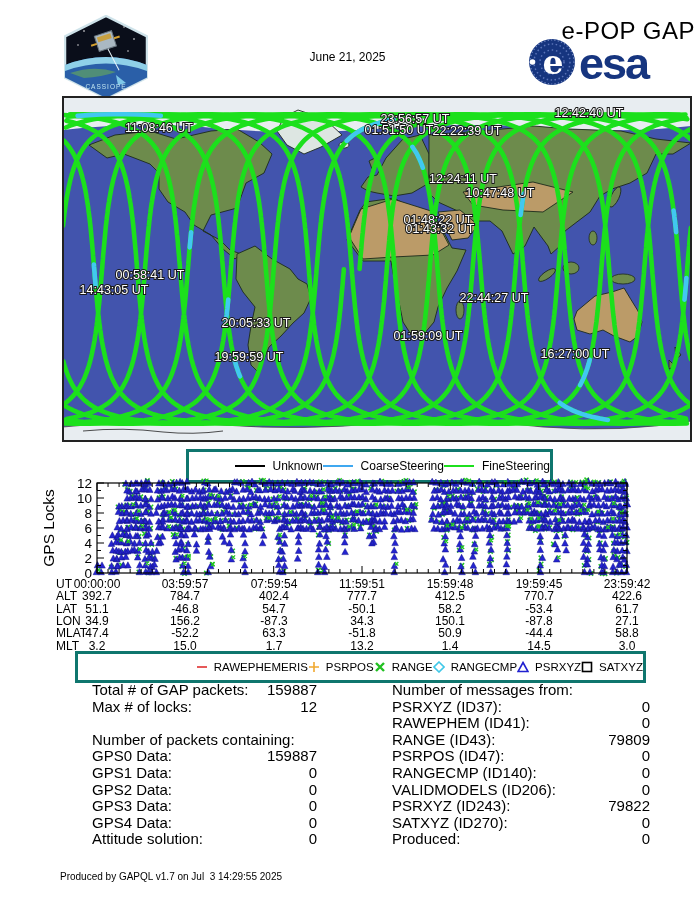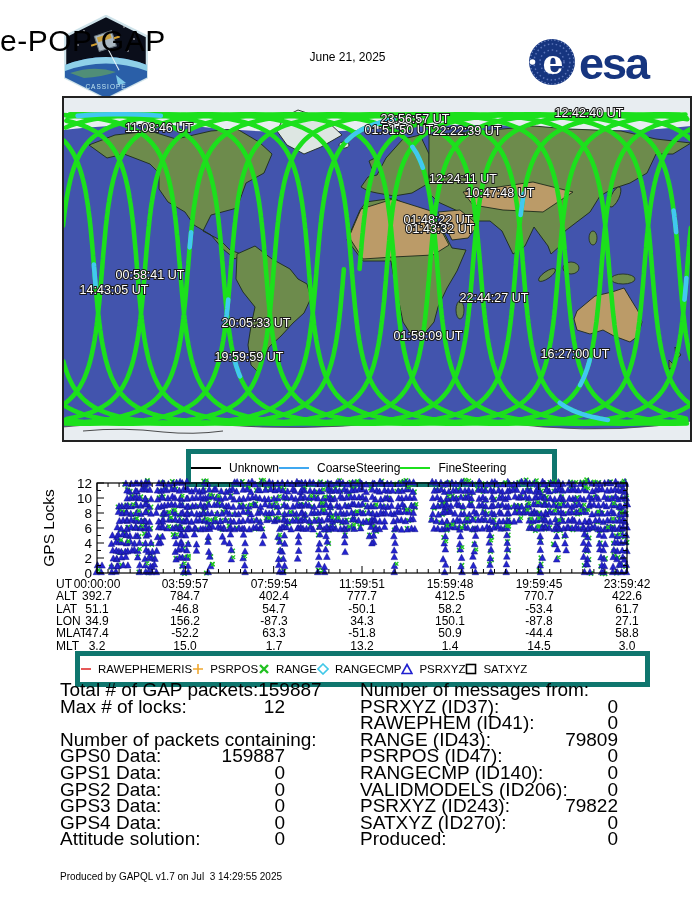--- a/index.html
+++ b/index.html
@@ -1,32 +1,32 @@
 <!DOCTYPE html>
 <html><head>
 <meta charset="utf-8">
 <style>
   html,body{margin:0;padding:0;background:#ffffff;}
   .page{position:relative;width:695px;height:899px;background:#ffffff;
         font-family:"Liberation Sans",sans-serif;color:#000;overflow:hidden;}
   .abs{position:absolute;}
-  .title{left:0;right:0;top:24px;text-align:left;font-size:30px;font-weight:500;letter-spacing:.5px;}
+  .title{left:0;right:0;top:17px;text-align:right;font-size:24px;font-weight:500;letter-spacing:.5px;}
   .subtitle{left:0;right:0;top:50px;text-align:center;font-size:12px;font-weight:500;}
   .map-wrap{left:62px;top:96px;width:628px;height:344px;border:1px solid #222;box-sizing:content-box;}
-  .legend-box{border:5px solid #0f766e;background:#fff;display:flex;align-items:center;justify-content:flex-start;}
+  .legend-box{border:3px solid #0f766e;background:#fff;display:flex;align-items:center;justify-content:flex-end;}
   .legend1{left:186px;top:449px;width:361px;height:28px;}
   .legend2{left:75px;top:651px;width:565px;height:26px;}
   .leg-item{display:flex;align-items:center;gap:8px;font-size:12px;}
   .leg-item .swatch{display:inline-block;width:30px;height:0;border-top:2.5px solid #000;}
   .leg2-item{display:flex;align-items:center;gap:6px;font-size:11.5px;}
   .plot-svg{left:40px;top:470px;}
   .ephem-row{position:absolute;left:0;width:559px;height:13px;font-size:12px;}
   .ephem-label{position:absolute;left:56px;}
   .ephem-val{position:absolute;transform:translateX(-50%);white-space:nowrap;}
-  .stats{font-size:19px;}
+  .stats{font-size:15px;margin-left:32px;}
   .stats-col{position:absolute;display:flex;flex-direction:column;}
   .stats-row{display:flex;justify-content:space-between;height:16.6px;line-height:16.6px;white-space:nowrap;}
   .footer{left:60px;font-size:10px;line-height:11px;white-space:pre;}
   .map-label{font-size:12.5px;}
 </style>
 </head>
 <body>
 
 <div class="page">
 

